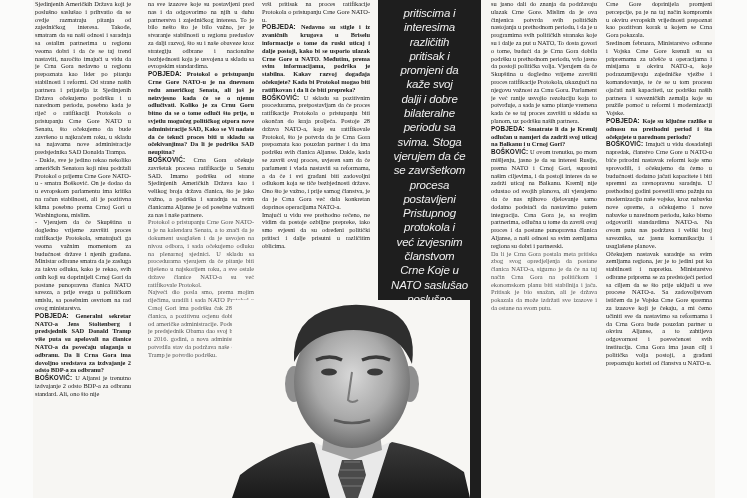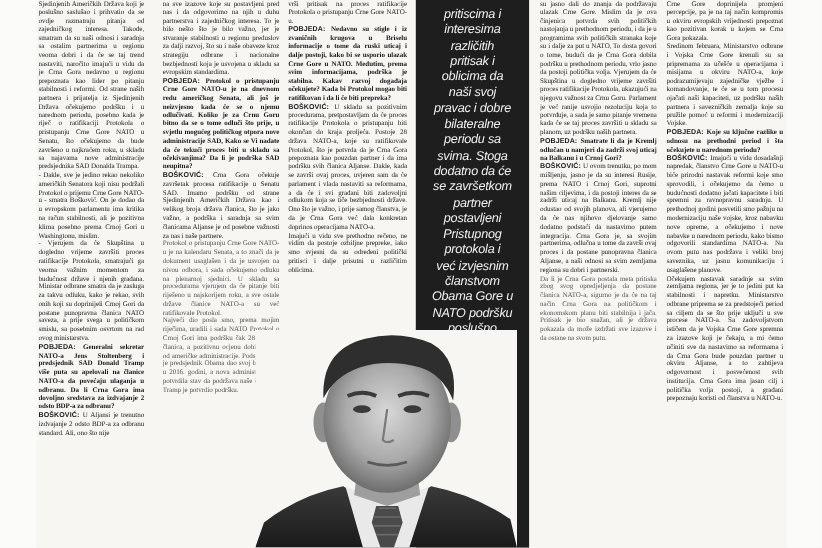--- a/index.html
+++ b/index.html
@@ -64,36 +64,36 @@
     <p class="q"><b>POBJEDA: </b><span>Nedavno su stigle i iz zvaničnih krugova u Briselu informacije o tome da ruski uticaj i dalje postoji, kako bi se usporio ulazak Crne Gore u NATO. Međutim, prema svim informacijama, podrška je stabilna. Kakav razvoj događaja očekujete? Kada bi Protokol mogao biti ratifikovan i da li će biti prepreka?</span></p>
     <p class="a"><b>BOŠKOVIĆ: </b><span>U skladu sa pozitivnim procedurama, pretpostavljam da će proces ratifikacije Protokola o pristupanju biti okončan do kraja proljeća. Postoje 28 država NATO-a, koje su ratifikovale Protokol, što je potvrda da je Crna Gora prepoznata kao pouzdan partner i da ima podršku svih članica Aljanse. Dakle, kada se završi ovaj proces, uvjeren sam da će parlament i vlada nastaviti sa reformama, a da će i svi građani biti zadovoljni odlukom koja se tiče bezbjednosti države. Ono što je važno, i prije samog članstva, je da je Crna Gora već dala konkretan doprinos operacijama NATO-a.</span></p>
     <p class="a"><span>Imajući u vidu sve prethodno rečeno, ne vidim da postoje ozbiljne prepreke, iako smo svjesni da su određeni politički pritisci i dalje prisutni u različitim oblicima.</span></p>
   </div>
 
 <div id="quote">
     <span>pritiscima i</span>
     <span>interesima</span>
     <span>različitih</span>
     <span>pritisak i</span>
-    <span>oblicima da</span>
-    <span>naši svoj</span>
-    <span>pravac i dobre</span>
+    <span>promjeni da</span>
+    <span>kaže svoj</span>
+    <span>dalji i dobre</span>
     <span>bilateralne</span>
     <span>periodu sa</span>
     <span>svima. Stoga</span>
-    <span>dodatno da će</span>
+    <span>vjerujem da će</span>
     <span>se završetkom</span>
-    <span>partner</span>
+    <span>procesa</span>
     <span>postavljeni</span>
     <span>Pristupnog</span>
     <span>protokola i</span>
     <span>već izvjesnim</span>
     <span>članstvom</span>
-    <span>Obama Gore u</span>
-    <span>NATO podršku</span>
+    <span>Crne Koje u</span>
+    <span>NATO saslušao</span>
     <span>poslušno</span>
     <span>tenzije u našim</span>
     <span>međunarodnim</span>
     <span>odnosima,</span>
     <span>ali i na planu</span>
     <span>unutrašnje</span>
     <span>politike - kaže</span>
     <span>Bošković</span>
   </div>
 

